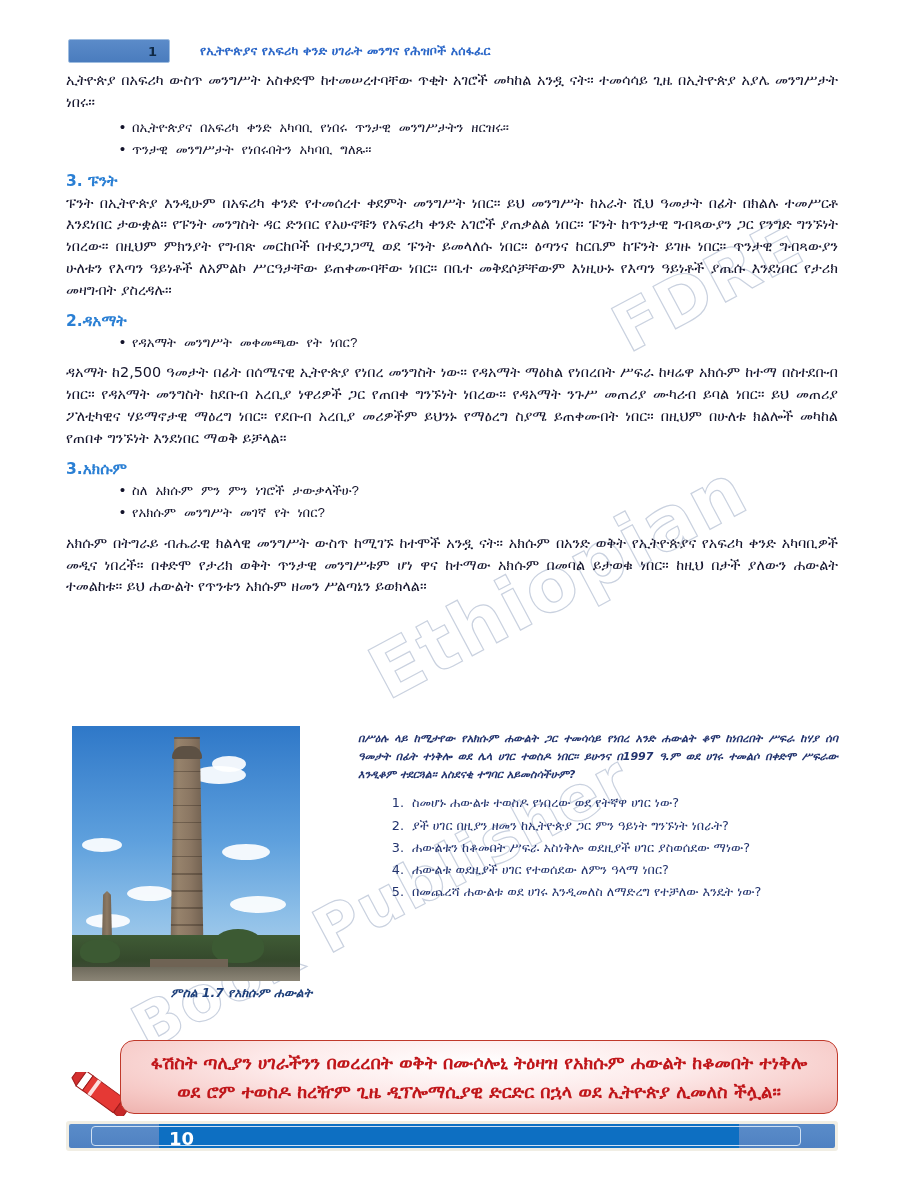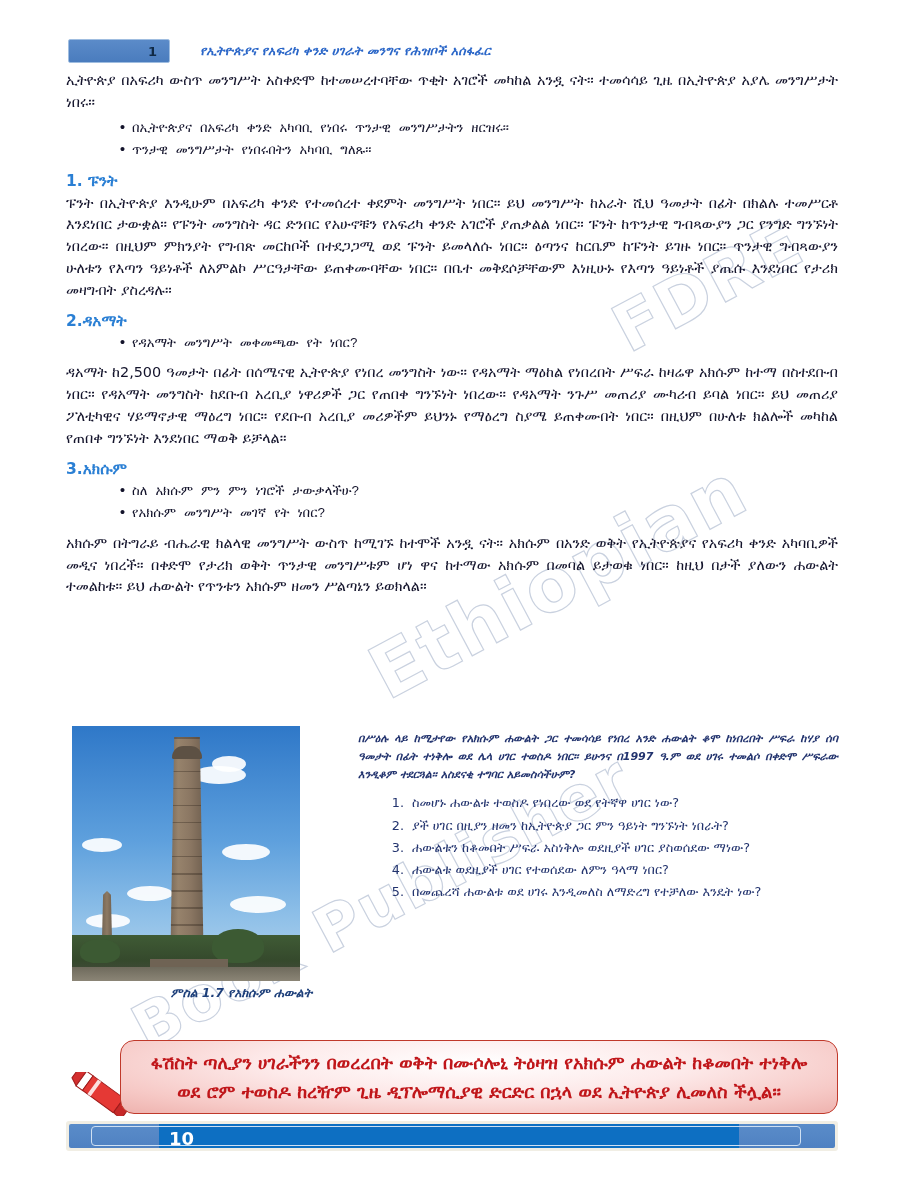--- a/index.html
+++ b/index.html
@@ -68,21 +68,20 @@
     align-items: center;
     justify-content: flex-end;
     padding-right: 12px;
     box-sizing: border-box;
   }
   .header-title {
     margin-left: 30px;
     color: #2a66c8;
     font-size: 12.5px;
     font-weight: bold;
-    font-style: italic;
     letter-spacing: .2px;
   }
 
   
   .content {
     position: absolute;
     left: 66px; top: 70px;
     width: 772px;
     z-index: 10;
   }
@@ -342,21 +341,21 @@
 
   <div class="content">
 
     <p class="body lead">ኢትዮጵያ በአፍሪካ ውስጥ መንግሥት አስቀድሞ ከተመሠረተባቸው ጥቂት አገሮች መካከል አንዷ ናት። ተመሳሳይ ጊዜ በኢትዮጵያ አያሌ መንግሥታት ነበሩ።</p>
 
     <ul class="bullets">
       <li>በኢትዮጵያና በአፍሪካ ቀንድ አካባቢ የነበሩ ጥንታዊ መንግሥታትን ዘርዝሩ።</li>
       <li>ጥንታዊ መንግሥታት የነበሩበትን አካባቢ ግለጹ።</li>
     </ul>
 
-    <h2 class="section">1. ፑንት</h2>
+    <h2 class="section">3. ፑንት</h2>
     <p class="body">ፑንት በኢትዮጵያ እንዲሁም በአፍሪካ ቀንድ የተመሰረተ ቀደምት መንግሥት ነበር። ይህ መንግሥት ከአራት ሺህ ዓመታት በፊት በክልሉ ተመሥርቶ እንደነበር ታውቋል። የፑንት መንግስት ዳር ድንበር የአሁኖቹን የአፍሪካ ቀንድ አገሮች ያጠቃልል ነበር። ፑንት ከጥንታዊ ግብጻውያን ጋር የንግድ ግንኙነት ነበረው። በዚህም ምክንያት የግብጽ መርከቦች በተደጋጋሚ ወደ ፑንት ይመላለሱ ነበር። ዕጣንና ከርቤም ከፑንት ይገዙ ነበር። ጥንታዊ ግብጻውያን ሁለቱን የእጣን ዓይነቶች ለአምልኮ ሥርዓታቸው ይጠቀሙባቸው ነበር። በቤተ መቅደሶቻቸውም እነዚሁኑ የእጣን ዓይነቶች ያጤሱ እንደነበር የታሪክ መዛግብት ያስረዳሉ።</p>
 
     <h2 class="section">2.ዳአማት</h2>
     <ul class="bullets">
       <li>የዳአማት መንግሥት መቀመጫው የት ነበር?</li>
     </ul>
     <p class="body">ዳአማት ከ2,500 ዓመታት በፊት በሰሜናዊ ኢትዮጵያ የነበረ መንግስት ነው። የዳአማት ማዕከል የነበረበት ሥፍራ ከዛሬዋ አክሱም ከተማ በስተደቡብ ነበር። የዳአማት መንግስት ከደቡብ አረቢያ ነዋሪዎች ጋር የጠበቀ ግንኙነት ነበረው። የዳአማት ንጉሥ መጠሪያ ሙካሪብ ይባል ነበር። ይህ መጠሪያ ፖለቲካዊና ሃይማኖታዊ ማዕረግ ነበር። የደቡብ አረቢያ መሪዎችም ይህንኑ የማዕረግ ስያሜ ይጠቀሙበት ነበር። በዚህም በሁለቱ ክልሎች መካከል የጠበቀ ግንኙነት እንደነበር ማወቅ ይቻላል።</p>
 
     <h2 class="section">3.አክሱም</h2>
     <ul class="bullets">

